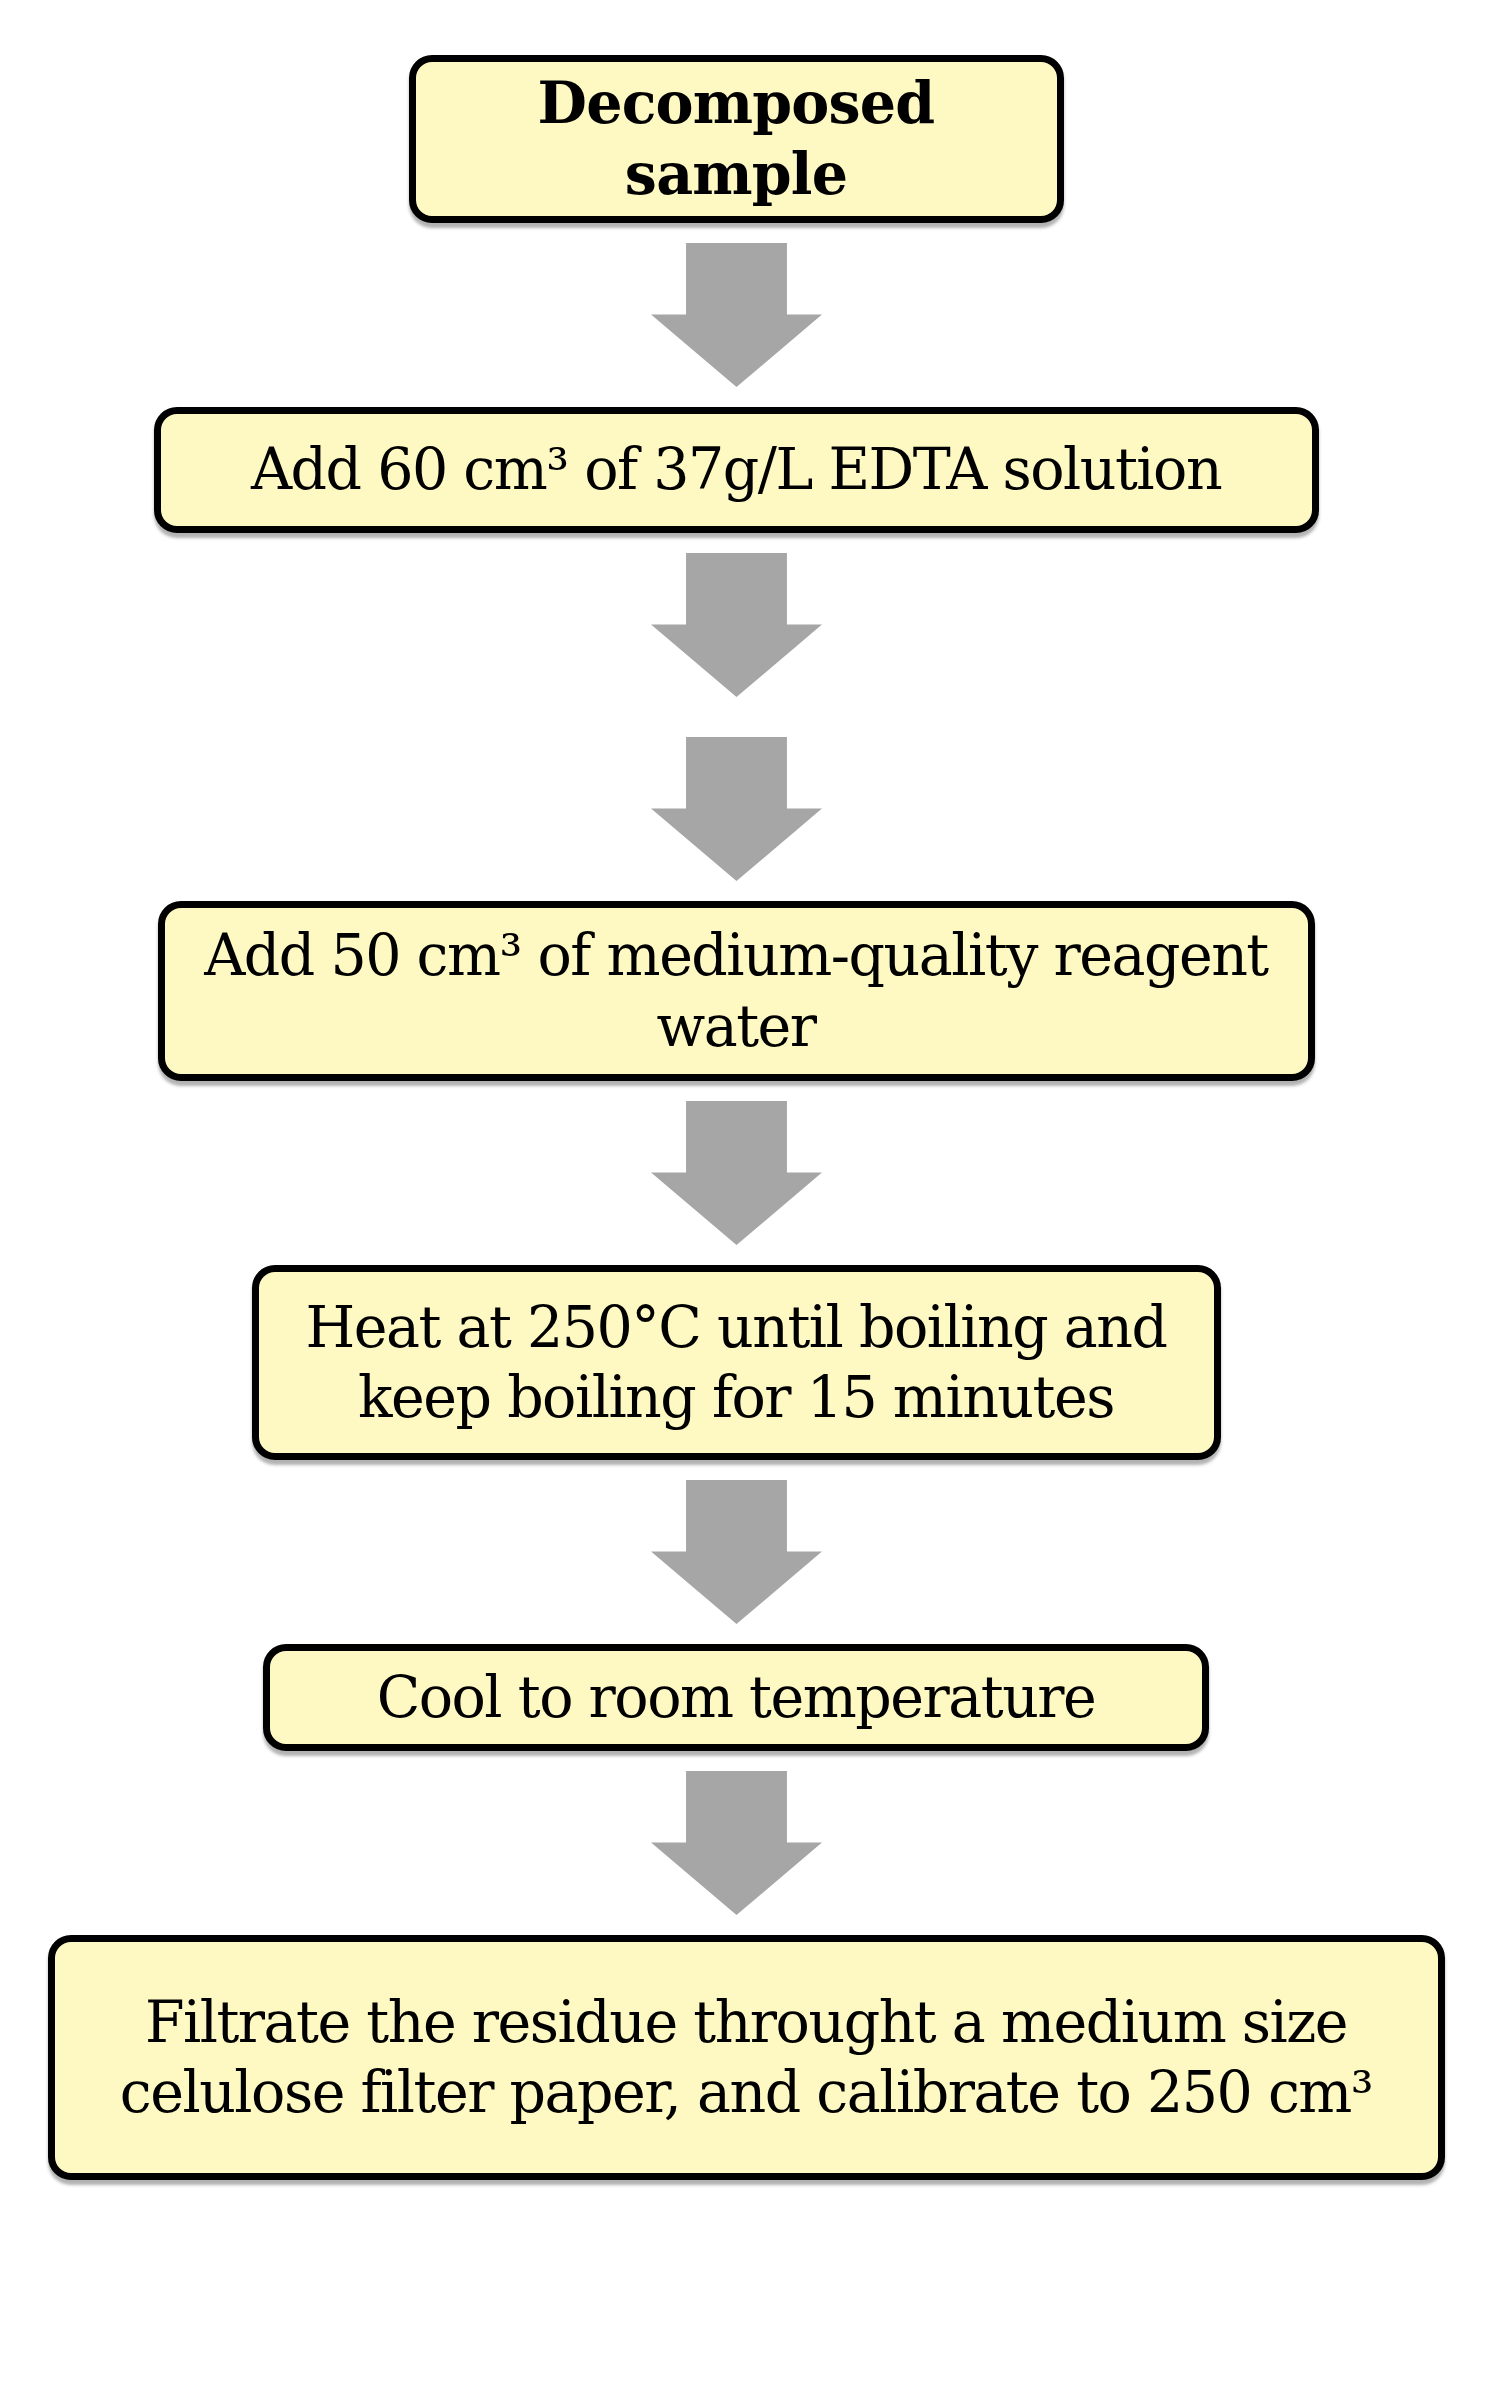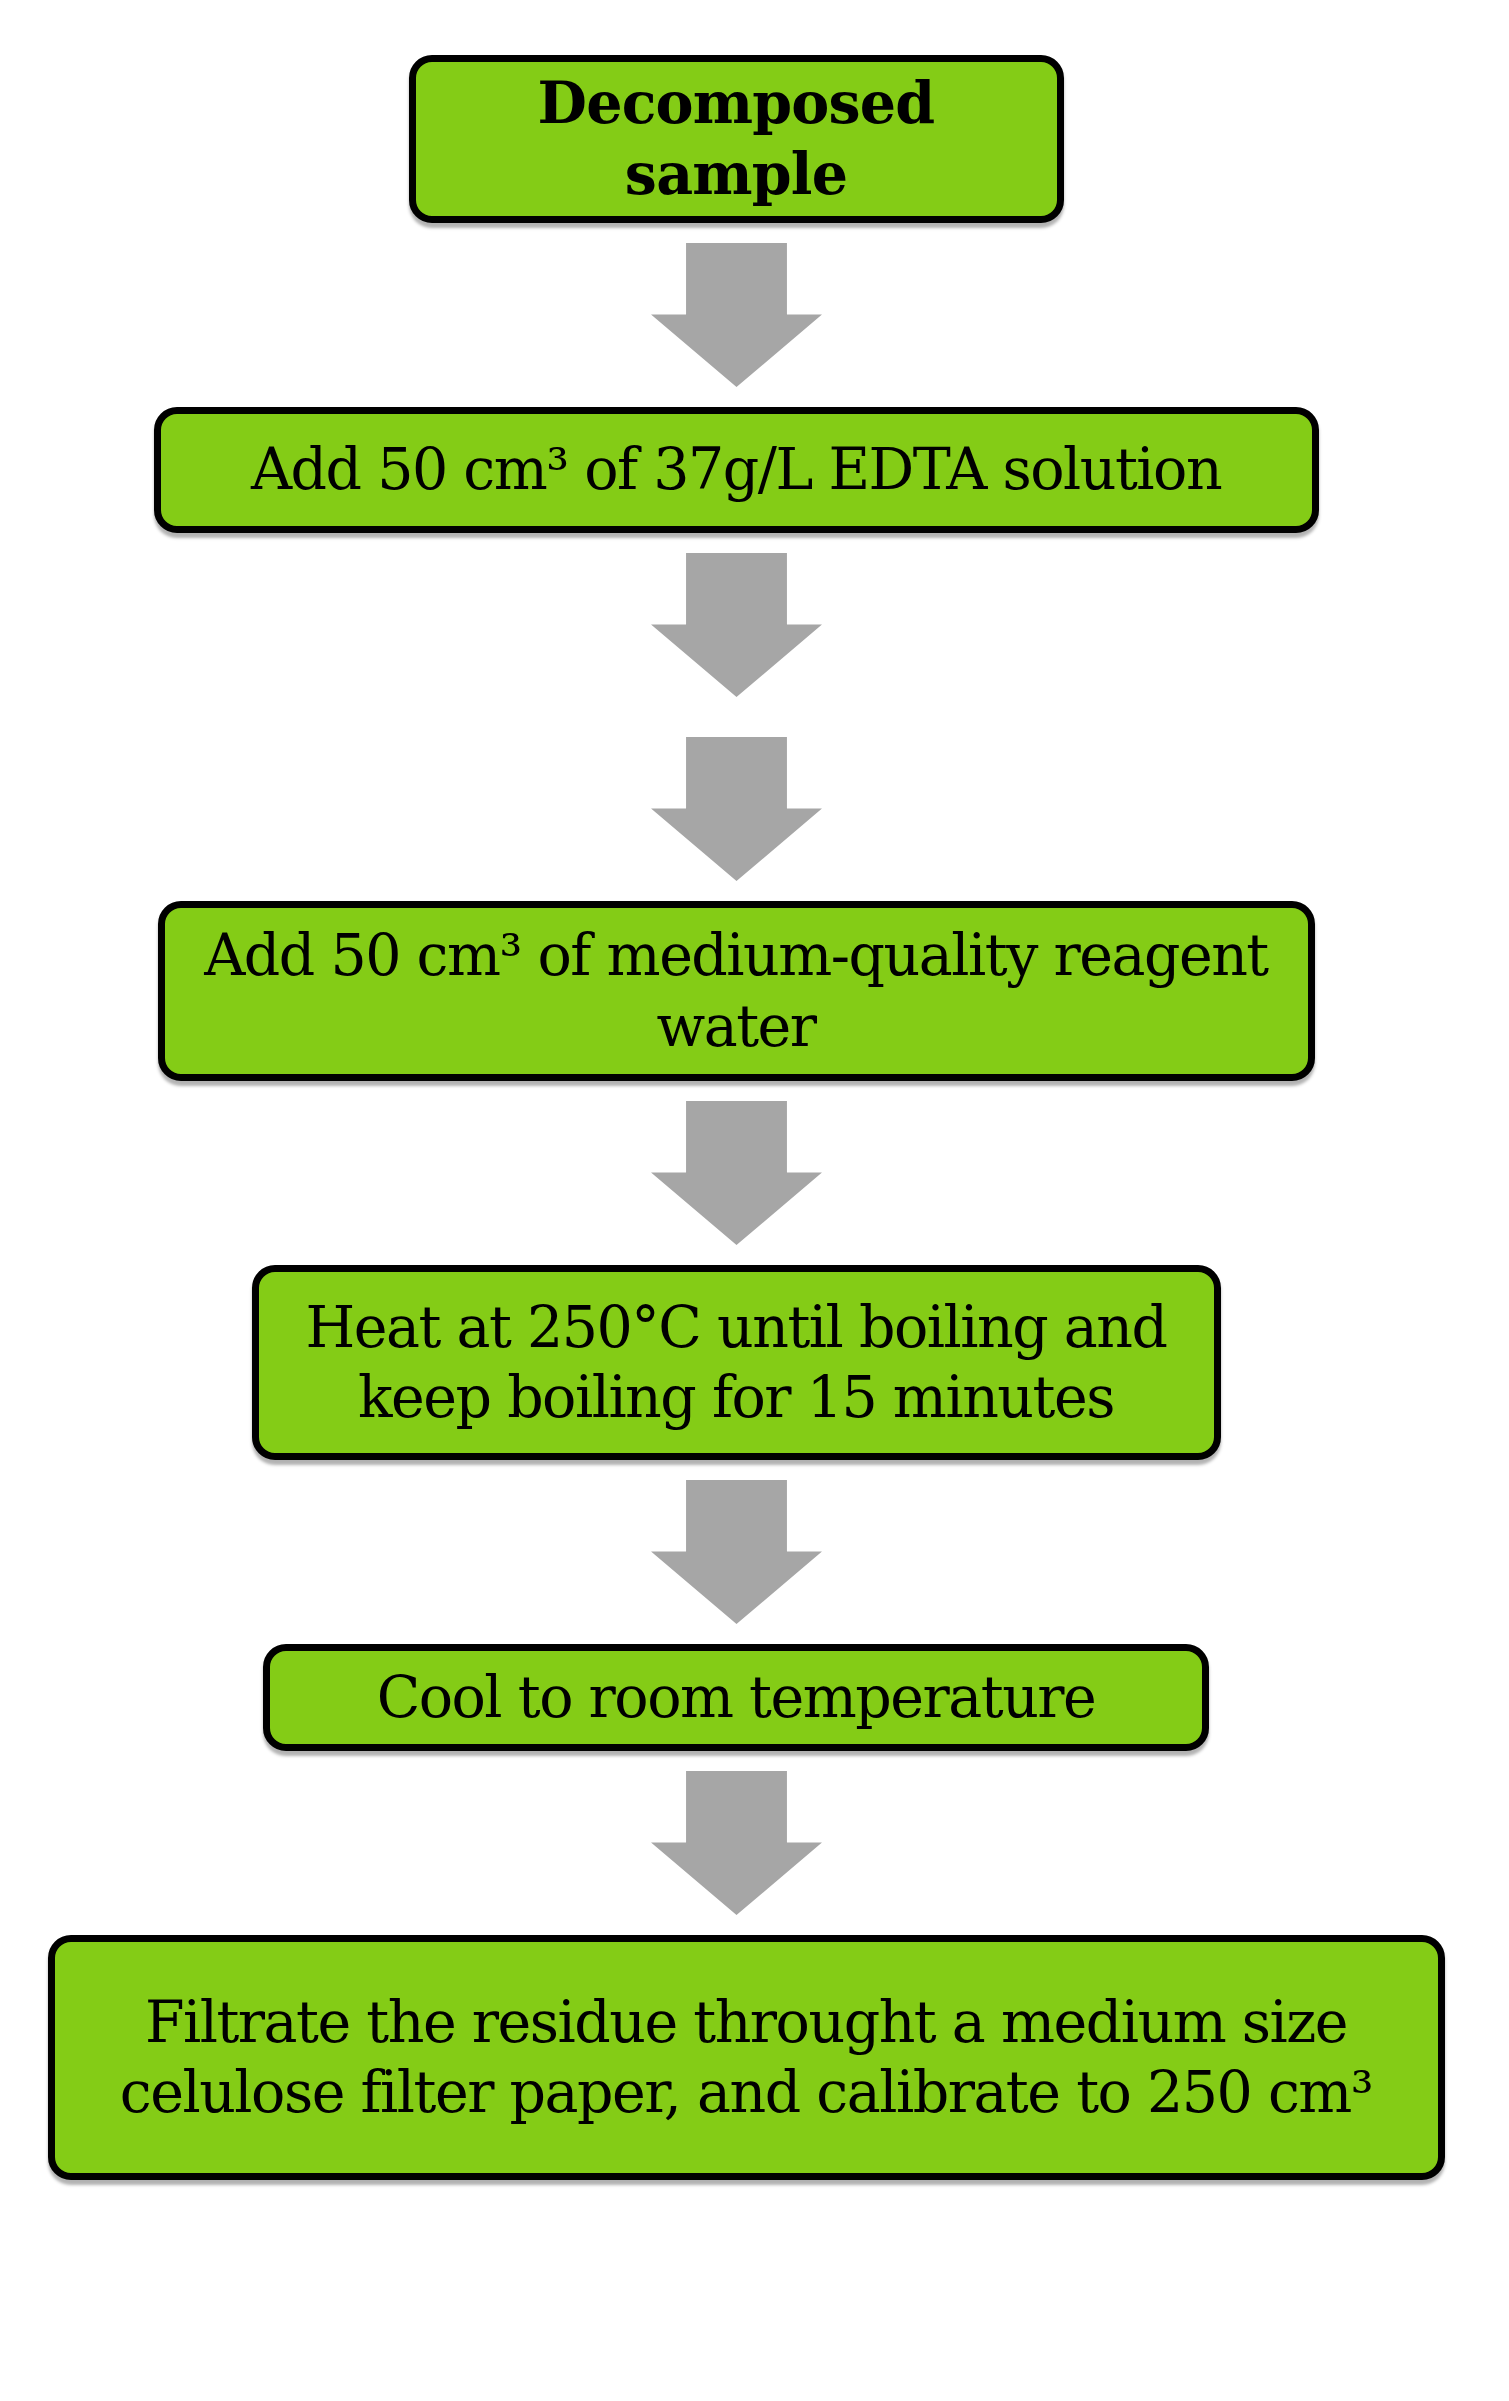--- a/index.html
+++ b/index.html
@@ -15,21 +15,21 @@
   }
   .flow {
     width: 1472px;
     display: flex;
     flex-direction: column;
     align-items: center;
     padding-top: 55px;
   }
   .box {
     box-sizing: border-box;
-    background: #84cc16;
+    background: #fef9c3;
     border: 7px solid #000000;
     border-radius: 23px;
     display: flex;
     align-items: center;
     justify-content: center;
     text-align: center;
     padding: 6.2px 26px;
     box-shadow: 0 4.6px 3.1px rgba(0,0,0,0.30);
   }
   .box-text {
@@ -64,21 +64,21 @@
 
   <div class="box b1 bold">
     <span class="box-text">Decomposed sample</span>
   </div>
 
   <svg class="arrow" viewBox="0 0 222 187" aria-hidden="true">
     <polygon points="45.5,0 176.5,0 176.5,93 222,93 111,187 0,93 45.5,93" fill="#a6a6a6"></polygon>
   </svg>
 
   <div class="box b2">
-    <span class="box-text">Add 50 cm³ of 37g/L EDTA solution</span>
+    <span class="box-text">Add 60 cm³ of 37g/L EDTA solution</span>
   </div>
 
   <svg class="arrow" viewBox="0 0 222 187" aria-hidden="true">
     <polygon points="45.5,0 176.5,0 176.5,93 222,93 111,187 0,93 45.5,93" fill="#a6a6a6"></polygon>
   </svg>
 
 
   <svg class="arrow" viewBox="0 0 222 187" aria-hidden="true">
     <polygon points="45.5,0 176.5,0 176.5,93 222,93 111,187 0,93 45.5,93" fill="#a6a6a6"></polygon>
   </svg>

